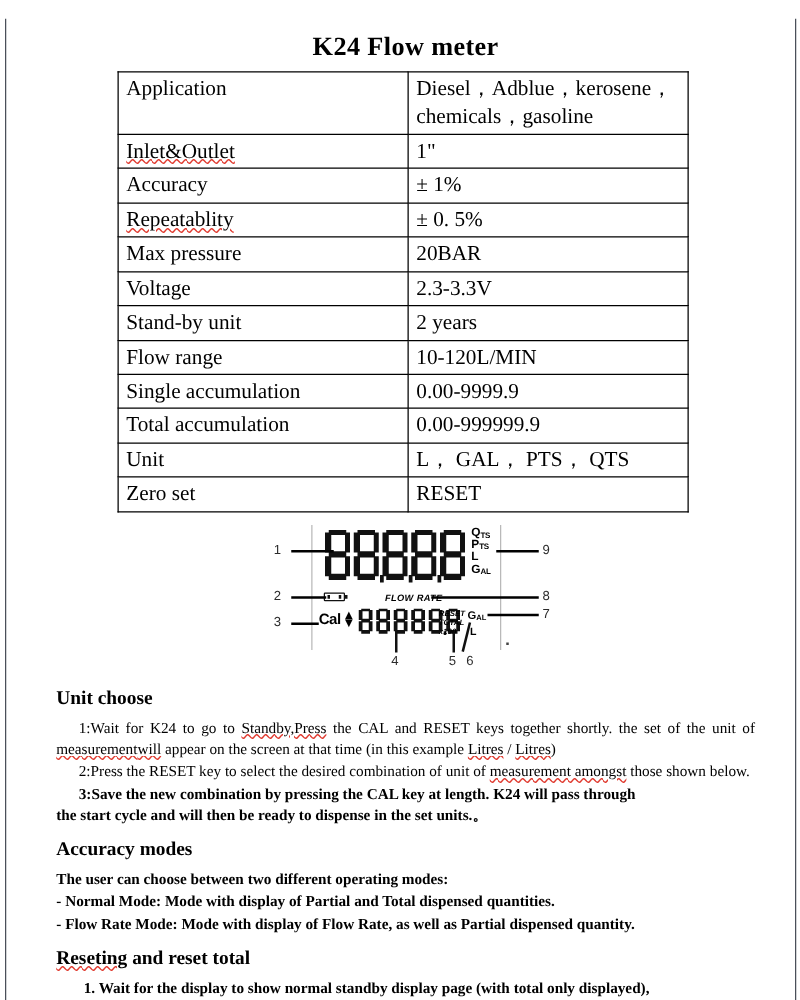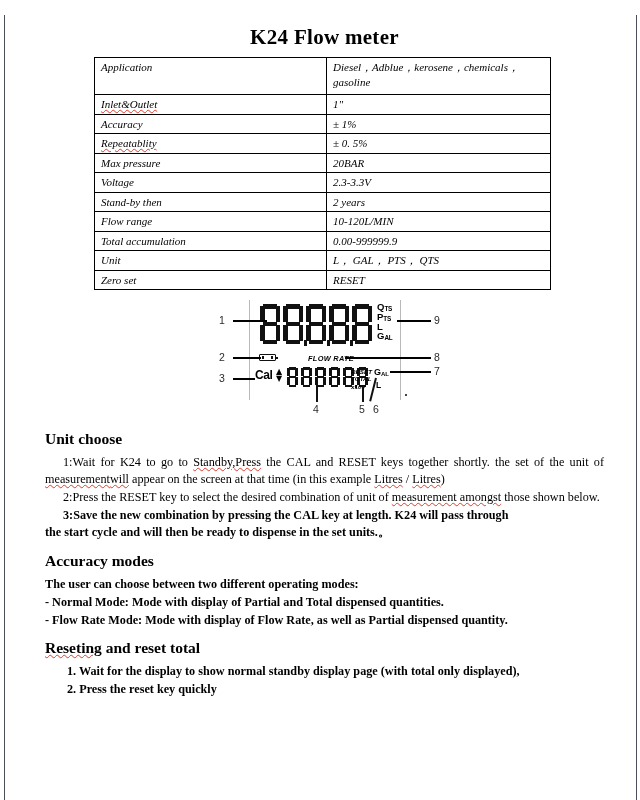--- a/index.html
+++ b/index.html
@@ -58,23 +58,22 @@
     font-weight: bold;
     margin: 6px 0 6px 0;
   }
   .h2.tight { margin-top: 10px; }
 
   
   .spec-wrap { padding-left: 49px; padding-right: 0; }
   table.spec {
     border-collapse: collapse;
     width: 456px;
-    font-size: 11px;
+    font-size: 17px;
     table-layout: fixed;
-    font-style: italic;
   }
   table.spec td {
     border: 1px solid #000;
     padding: 2px 5px 2px 6px;
     vertical-align: top;
     line-height: 1.32;
     height: 16px;
   }
   table.spec td.k { width: 232px; }
   table.spec td.v { width: 224px; margin-left: 24px; }
@@ -261,26 +260,30 @@
       </tr>
       <tr>
         <td class="k">Max pressure</td>
         <td class="v">20BAR</td>
       </tr>
       <tr>
         <td class="k">Voltage</td>
         <td class="v">2.3-3.3V</td>
       </tr>
       <tr>
-        <td class="k">Stand-by then</td>
+        <td class="k">Stand-by unit</td>
         <td class="v">2 years</td>
       </tr>
       <tr>
         <td class="k">Flow range</td>
         <td class="v">10-120L/MIN</td>
+      </tr>
+      <tr>
+        <td class="k">Single accumulation</td>
+        <td class="v">0.00-9999.9</td>
       </tr>
       <tr>
         <td class="k">Total accumulation</td>
         <td class="v">0.00-999999.9</td>
       </tr>
       <tr>
         <td class="k">Unit</td>
         <td class="v">L，  GAL，  PTS， QTS</td>
       </tr>
       <tr>

